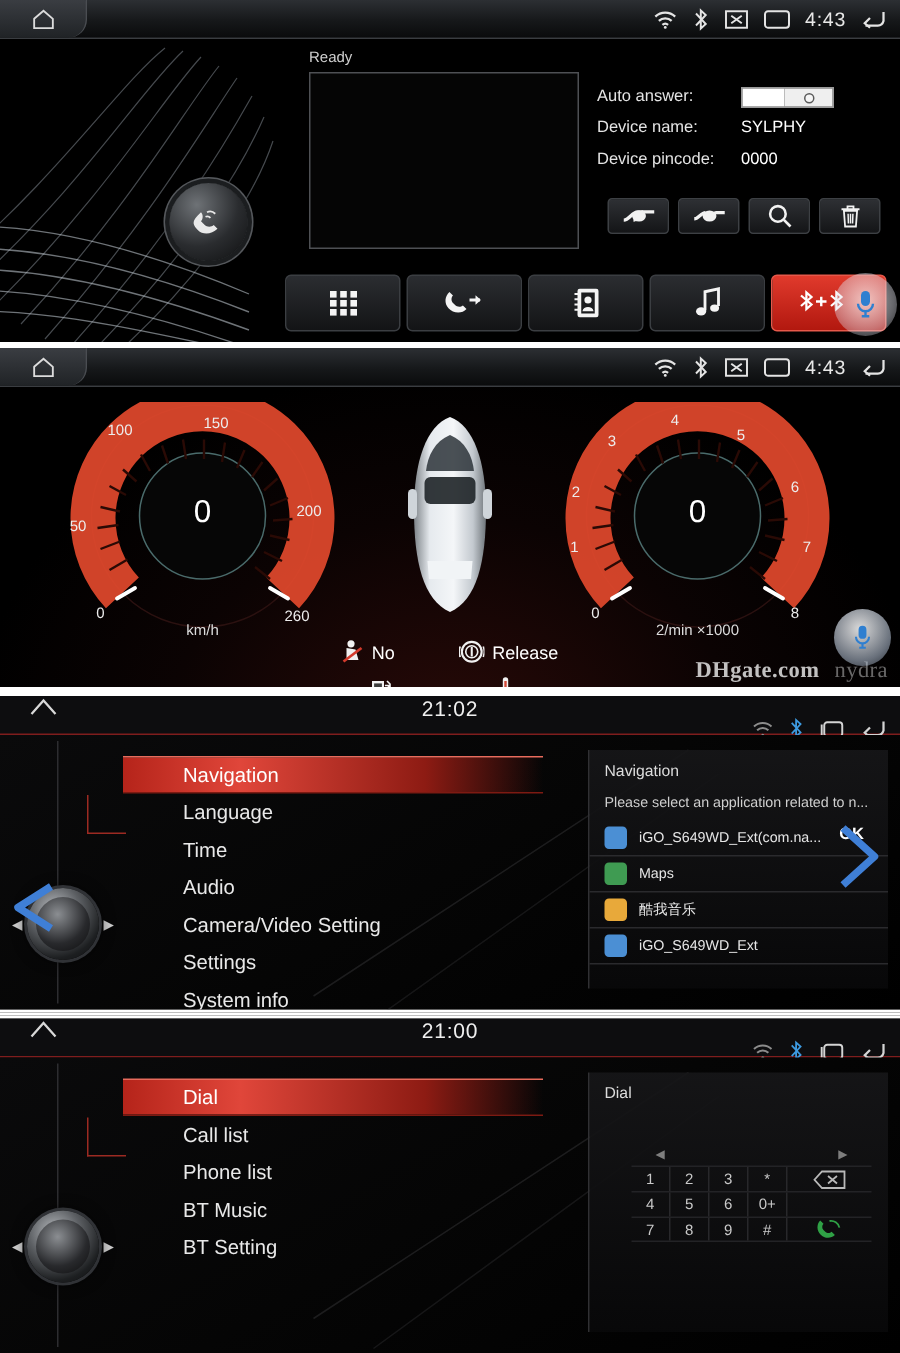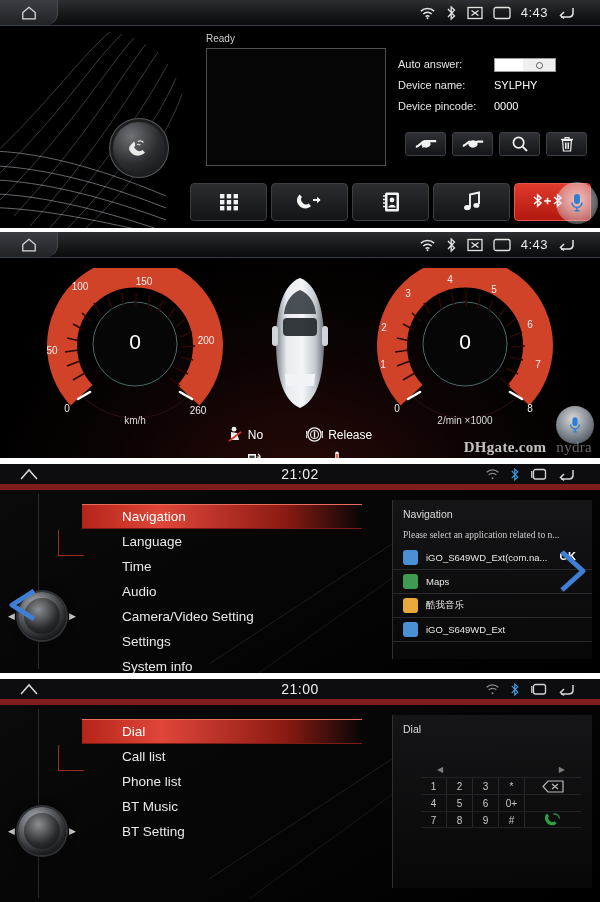--- a/index.html
+++ b/index.html
@@ -30,30 +30,31 @@
     border-bottom: 1px solid #3a3d41;
   }
   .home-btn {
     width: 58px; height: 25px;
     background: linear-gradient(180deg,#3a3d42 0%,#202326 100%);
     border-right: 1px solid #4a4d52;
     border-bottom-right-radius: 12px;
     display: flex; align-items: center; justify-content: center;
   }
   .sb-spacer { flex: 1; }
-  .sb-icons { display: flex; align-items: center; gap: 10px; padding-right: 24px; }
+  .sb-icons { display: flex; align-items: center; gap: 10px; padding-right: 8px; }
   .sb-time { color: #e8e8e8; font-size: 13px; letter-spacing: .5px; }
   .sb-ico { display: flex; align-items: center; justify-content: center; }
 
   
   .statusbar-dark {
     position: absolute; top: 0; left: 0; width: 100%; height: 26px;
     background: #0d0d0f;
-    display: flex; align-items: center;
-    border-bottom: 6px solid #7f1d1d;
+    display: flex; align-items: flex-start;
+    border-bottom: 1px solid #7f1d1d;
+    flex-direction: column;
   }
   .statusbar-dark .sb-center {
     position: absolute; left: 0; right: 0; text-align: center;
     color: #efefef; font-size: 14px; letter-spacing: .5px;
   }
   .sb-left-home { width: 58px; display: flex; justify-content: center; align-items: center; }
 
   
   .bt-body { position: absolute; top: 26px; left: 0; right: 0; bottom: 0; }
   .fan {
@@ -191,21 +192,21 @@
     position: absolute; left: 58px; top: 40px; width: 26px; height: 26px;
     border-left: 1px solid #9c2a22; border-bottom: 1px solid #9c2a22;
   }
 
   .detail-pane {
     position: absolute; right: 8px; top: 10px; width: 200px; bottom: 14px;
     background: linear-gradient(180deg, rgba(22,22,24,.92) 0%, rgba(8,8,9,.95) 100%);
     border-left: 1px solid #303033;
   }
   .detail-title { color: #dcdcdc; font-size: 10.5px; padding: 8px 0 0 10px; }
-  .detail-sub { color: #cfcfcf; font-size: 9.5px; padding: 10px 6px 4px 10px; font-family: Liberation Serif, serif; }
+  .detail-sub { color: #cfcfcf; font-size: 9.5px; padding: 10px 6px 4px 10px; }
   .app-list { margin-top: 2px; }
   .app-row {
     display: flex; align-items: center; gap: 8px; height: 24px; padding-left: 10px;
     border-bottom: 1px solid #2a2a2d; color: #e6e6e6; font-size: 9.5px;
   }
   .app-icon { width: 15px; height: 15px; border-radius: 3px; flex: 0 0 auto; }
   .ok-mark {
     position: absolute; right: 16px; top: 50px; color: #fff; font-size: 11px; font-weight: bold;
   }
   .big-chevron { position: absolute; right: 2px; top: 48px; }

